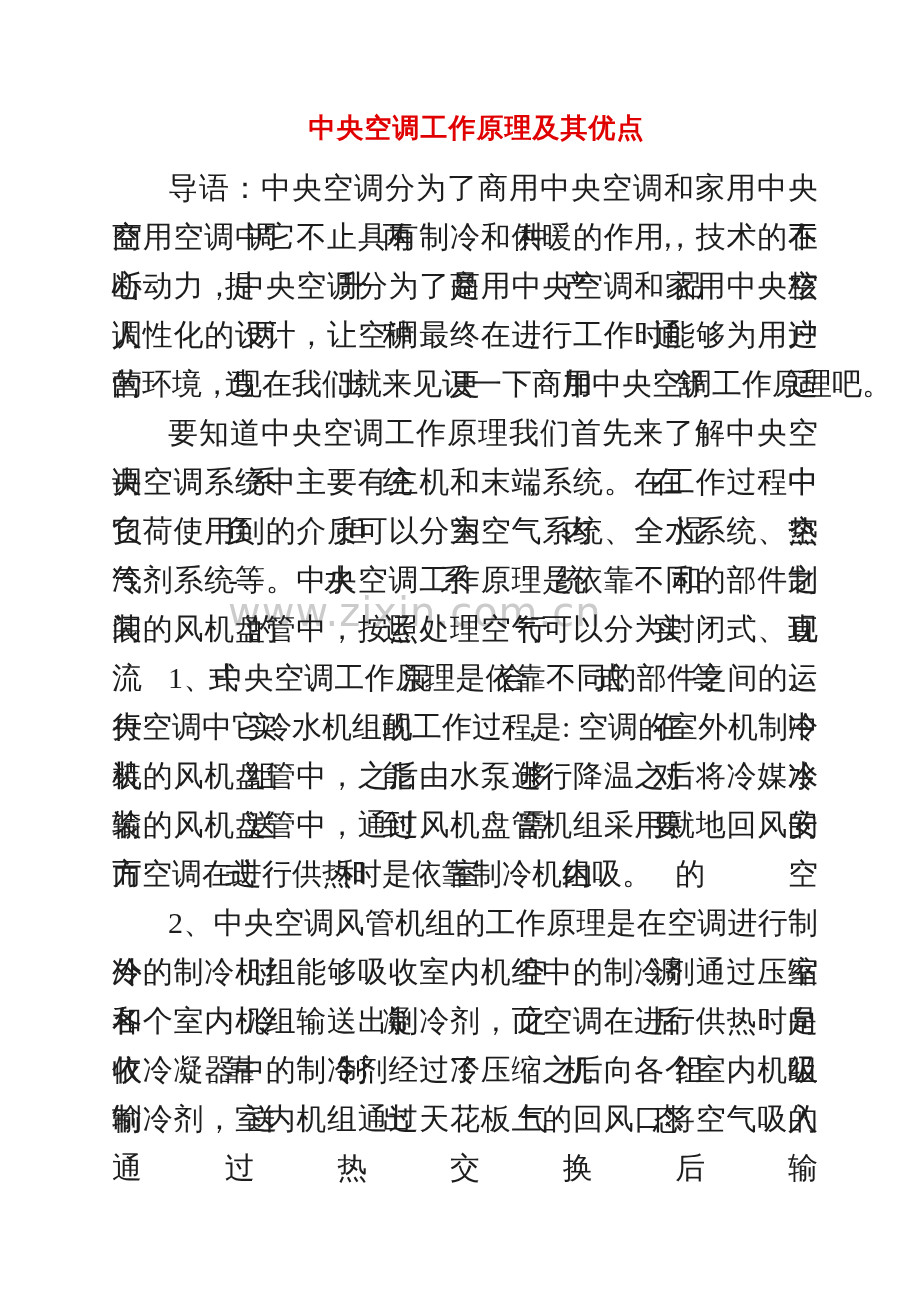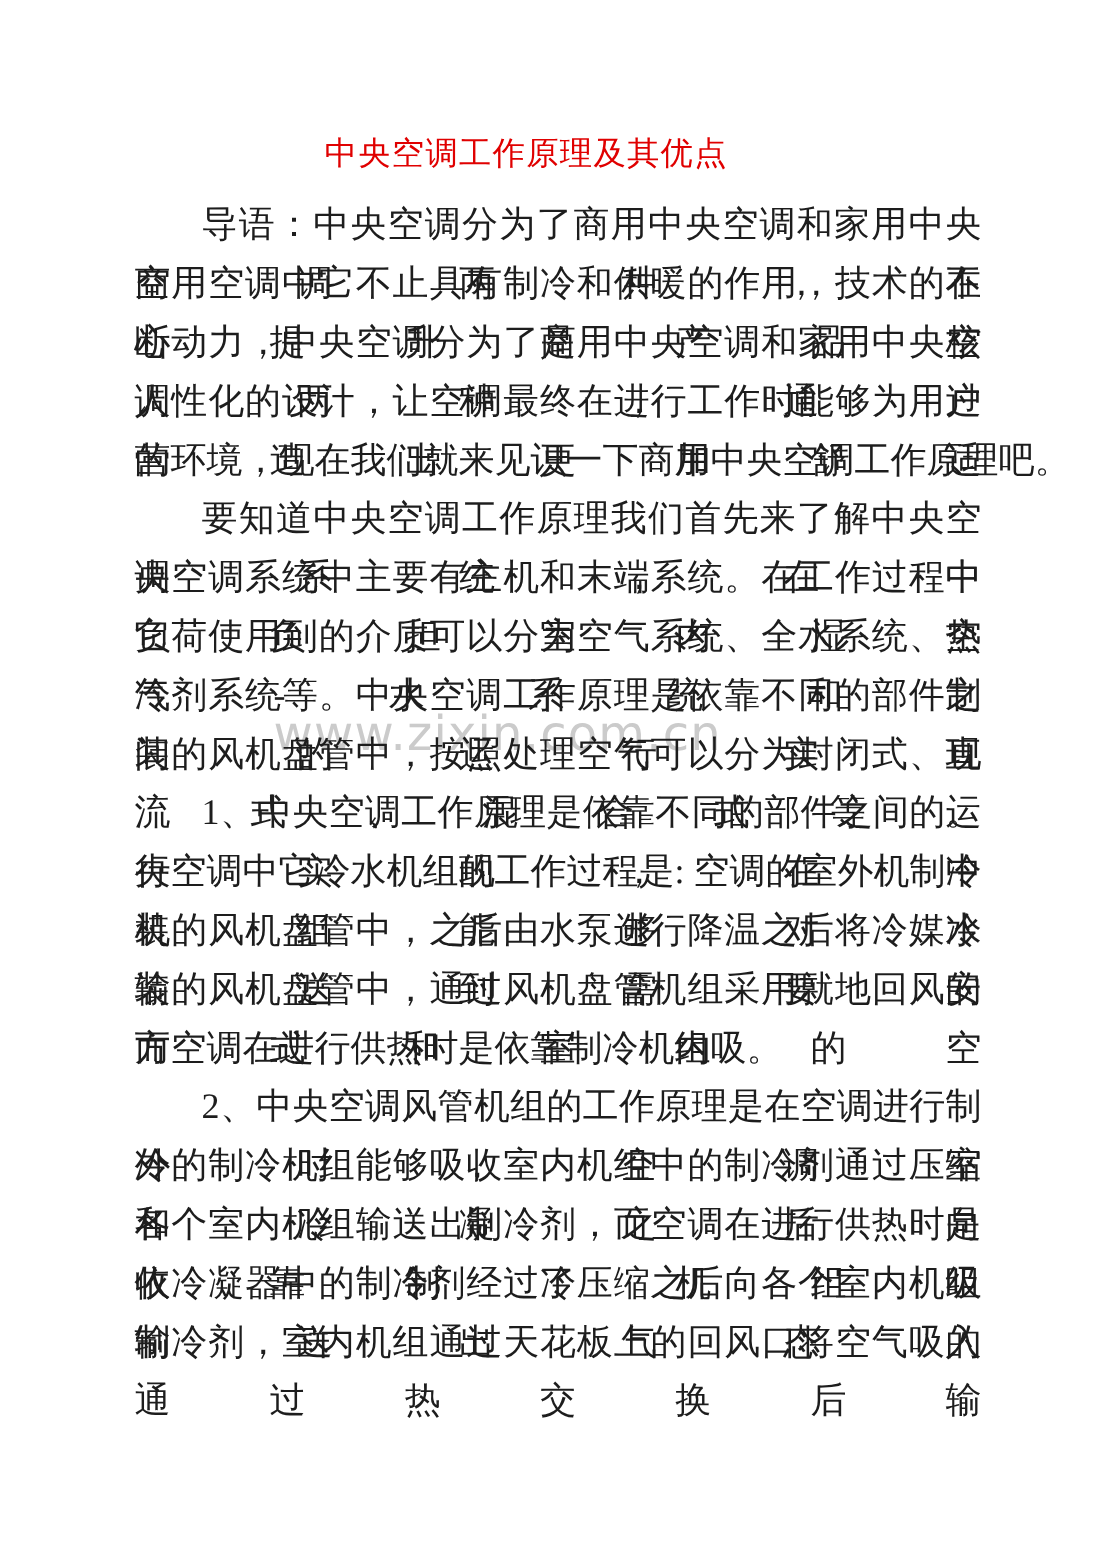--- a/index.html
+++ b/index.html
@@ -16,23 +16,24 @@
     font-family: "Liberation Serif", "DejaVu Serif", serif;
   }
   .doc-title {
     position: absolute;
     top: 108px;
     left: 0;
     width: 877px;
     text-align: center;
     font-size: 27px;
     line-height: 40px;
-    font-weight: normal;
+    font-weight: bold;
     letter-spacing: 1px;
     color: #e00000;
+    padding-left: 38px;
   }
   .watermark {
     position: absolute;
     top: 582px;
     left: 228px;
     font-family: "DejaVu Sans", "Liberation Sans", sans-serif;
     font-size: 40px;
     line-height: 60px;
     color: #cbcbcb;
     letter-spacing: 1px;

